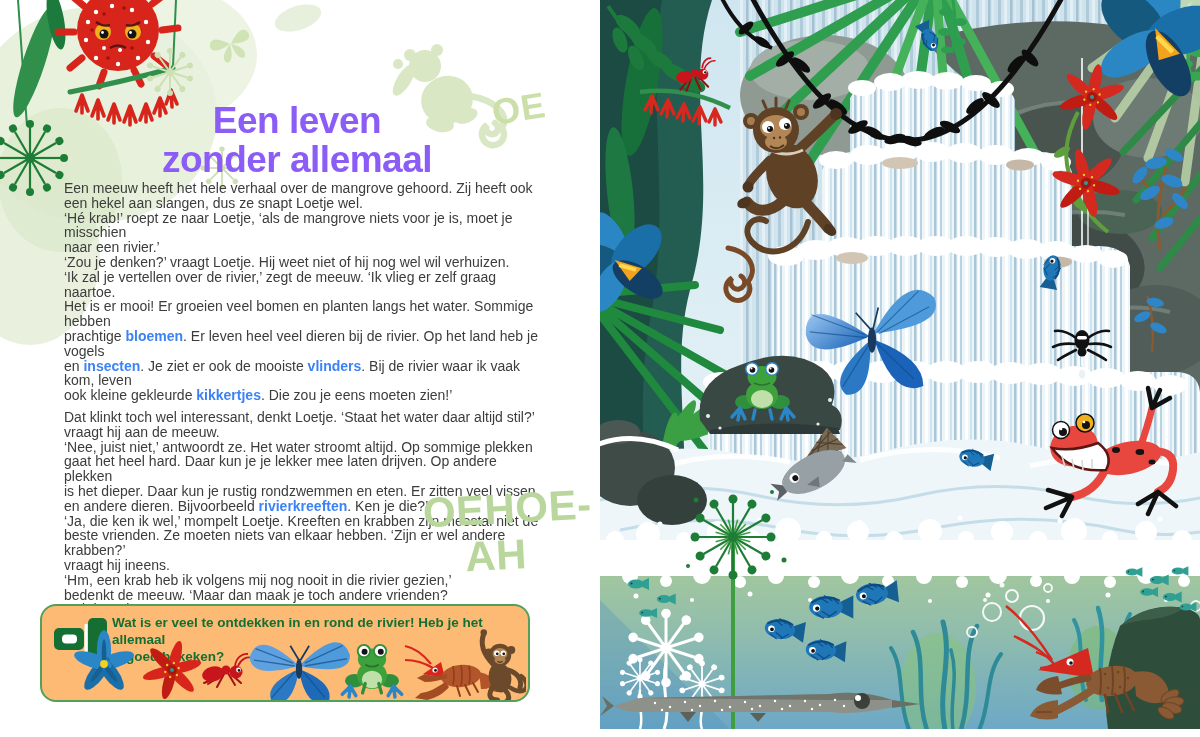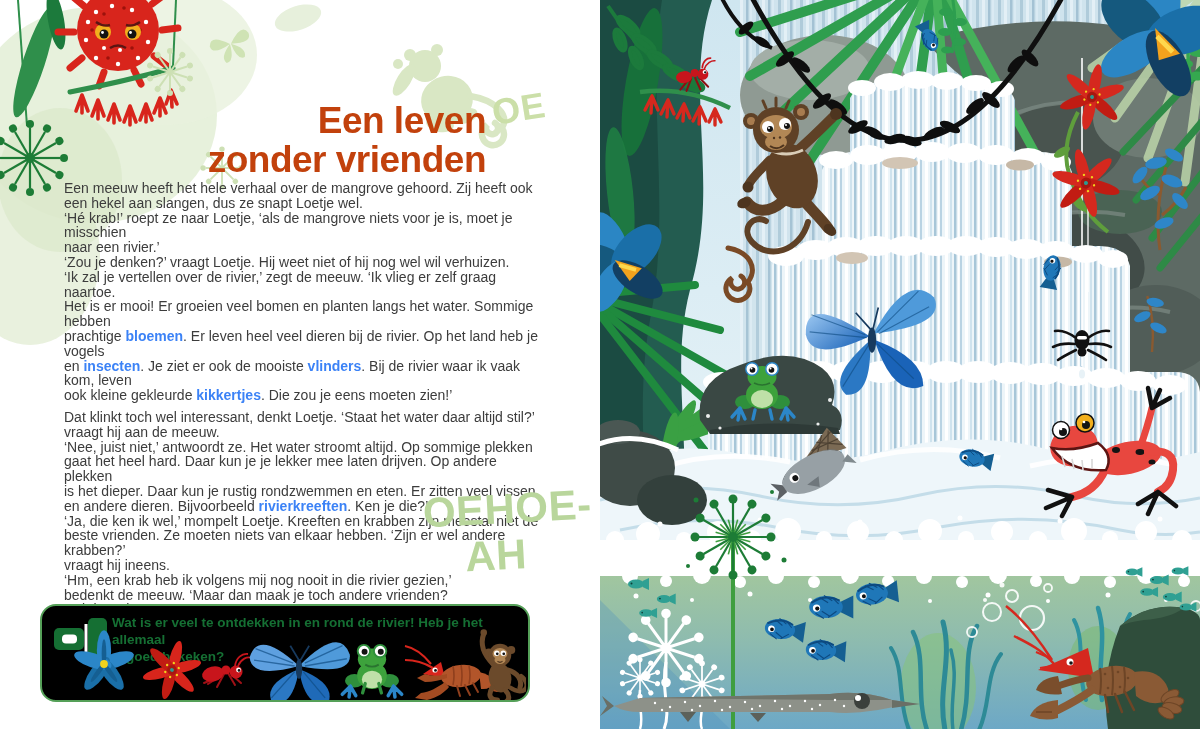--- a/index.html
+++ b/index.html
@@ -1,34 +1,34 @@
 <!DOCTYPE html>
 <html><head>
 <meta charset="utf-8">
 <style>
   html,body{margin:0;padding:0;background:#fff;}
   .spread{position:relative;width:1200px;height:737px;background:#fff;overflow:hidden;
           font-family:"Liberation Sans",sans-serif;}
   .page-left{position:absolute;left:0;top:0;width:600px;height:737px;background:#fff;}
   .page-right{position:absolute;left:600px;top:0;width:600px;height:737px;background:#fff;}
   .dec{position:absolute;left:0;top:0;}
-  .title{position:absolute;left:108px;top:76px;width:378px;text-align:right;
-         color:#c2410c;font-size:37px;line-height:39px;font-weight:bold;letter-spacing:-.5px;}
+  .title{position:absolute;left:108px;top:76px;width:378px;text-align:center;
+         color:#8b5cf6;font-size:37px;line-height:39px;font-weight:bold;letter-spacing:-.5px;}
   .oe{position:absolute;left:492px;top:88px;color:#cbdfa8;font-size:36px;font-weight:bold;
       transform:rotate(-9deg);letter-spacing:1px;}
   .body-text{position:absolute;left:64px;top:181px;width:476px;color:#3c3c3c;
              font-size:14px;line-height:14.8px;}
   .body-text p{margin:0;white-space:normal;}
   .body-text p + p{margin-top:7px;}
   b.kw{color:#3b82f6;}
   .oehoe{position:absolute;left:424px;top:486px;color:#b9d69c;font-weight:bold;
          font-size:42px;line-height:46px;transform:rotate(-3deg);letter-spacing:.5px;}
   .oehoe .ah{display:block;margin-left:40px;}
   .callout{position:absolute;left:40px;top:604px;width:486px;height:94px;
-           border:2.5px solid #55a058;border-radius:16px;background:#000000;}
+           border:2.5px solid #55a058;border-radius:16px;background:#fdba74;}
   .callout-text{position:absolute;left:70px;top:8px;color:#156f33;font-weight:bold;
                 font-size:13.5px;line-height:17px;}
   .callout-text .l2{display:block;margin-left:14px;}
   .fl-svg{position:absolute;left:10px;top:10px;}
   .minis{position:absolute;left:12px;bottom:0px;}
 </style>
 </head>
 <body>
 
 <div class="spread">
@@ -259,21 +259,21 @@
         <ellipse cx="404" cy="80" rx="7" ry="18" transform="rotate(32 404 80)"></ellipse>
         <circle cx="398" cy="64" r="5"></circle>
         <ellipse cx="440" cy="124" rx="14" ry="8" transform="rotate(10 440 124)"></ellipse>
         <ellipse cx="466" cy="116" rx="12" ry="7" transform="rotate(-22 466 116)"></ellipse>
         <path d="M470,96 C494,100 510,114 502,128 a11,11 0 1 1 -15,-3 a6,6 0 1 0 8,-2" stroke="#d9e7c4" stroke-width="6.5" fill="none" stroke-linecap="round"></path>
       </g>
     </svg>
 
     <div class="oe">OE</div>
 
-    <h1 class="title"><span>Een leven</span><br><span>zonder vrienden</span></h1>
+    <h1 class="title"><span>Een leven</span><br><span>zonder allemaal</span></h1>
 
     <div class="body-text">
       <p>Een meeuw heeft het hele verhaal over de mangrove gehoord. Zij heeft ook<br>een hekel aan slangen, dus ze snapt Loetje wel.<br>‘Hé krab!’ roept ze naar Loetje, ‘als de mangrove niets voor je is, moet je misschien<br>naar een rivier.’<br>‘Zou je denken?’ vraagt Loetje. Hij weet niet of hij nog wel wil verhuizen.<br>‘Ik zal je vertellen over de rivier,’ zegt de meeuw. ‘Ik vlieg er zelf graag naartoe.<br>Het is er mooi! Er groeien veel bomen en planten langs het water. Sommige hebben<br>prachtige <b class="kw">bloemen</b>. Er leven heel veel dieren bij de rivier. Op het land heb je vogels<br>en <b class="kw">insecten</b>. Je ziet er ook de mooiste <b class="kw">vlinders</b>. Bij de rivier waar ik vaak kom, leven<br>ook kleine gekleurde <b class="kw">kikkertjes</b>. Die zou je eens moeten zien!’</p>
       <p>Dat klinkt toch wel interessant, denkt Loetje. ‘Staat het water daar altijd stil?’<br>vraagt hij aan de meeuw.<br>‘Nee, juist niet,’ antwoordt ze. Het water stroomt altijd. Op sommige plekken<br>gaat het heel hard. Daar kun je je lekker mee laten drijven. Op andere plekken<br>is het dieper. Daar kun je rustig rondzwemmen en eten. Er zitten veel vissen<br>en andere dieren. Bijvoorbeeld <b class="kw">rivierkreeften</b>. Ken je die?’<br>‘Ja, die ken ik wel,’ mompelt Loetje. Kreeften en krabben zijn meestal niet de<br>beste vrienden. Ze moeten niets van elkaar hebben. ‘Zijn er wel andere krabben?’<br>vraagt hij ineens.<br>‘Hm, een krab heb ik volgens mij nog nooit in die rivier gezien,’<br>bedenkt de meeuw. ‘Maar dan maak je toch andere vrienden?<br>Heb je weleens een <b class="kw">aap</b> ontmoet?’</p>
       <p>Maar Loetje heeft genoeg gehoord.<br>‘Ik moet weg,’ zegt hij. ‘We spreken elkaar later wel weer.’<br>En hij loopt het water van de zee in.</p>
     </div>
 
     <div class="oehoe"><span>OEHOE-</span><span class="ah">AH</span></div>
 
     <div class="callout">

